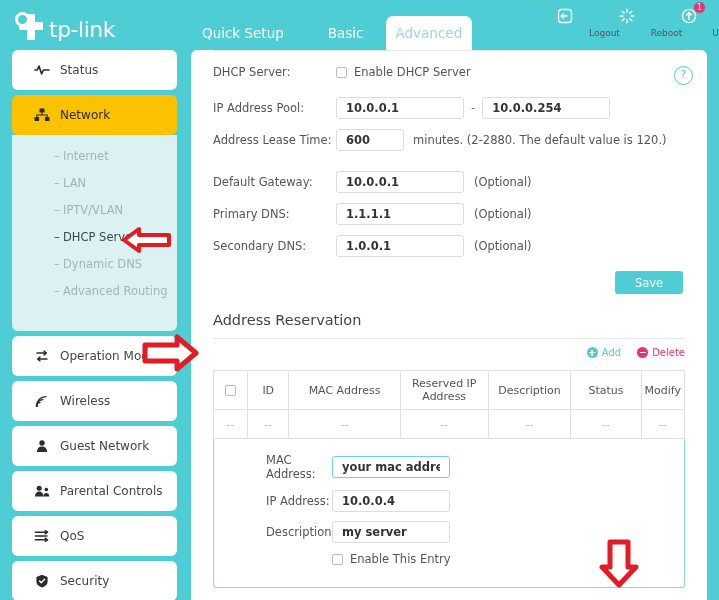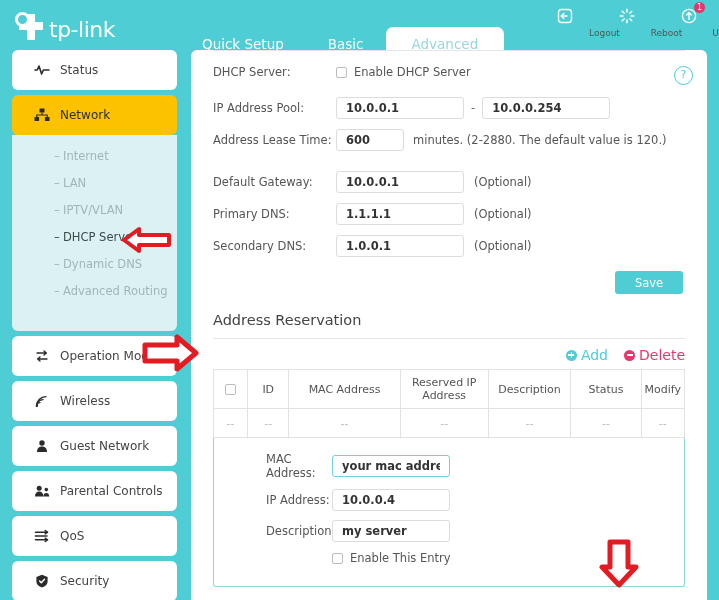--- a/index.html
+++ b/index.html
@@ -14,28 +14,28 @@
 
   
   .header{position:absolute;left:0;top:0;width:719px;height:50px;background:#4ECDD4;}
   .logo{position:absolute;left:16px;top:8px;display:flex;align-items:flex-end;height:34px;}
   .logo-mark{position:relative;width:30px;height:30px;}
   .logo-mark .vbar{position:absolute;left:11px;top:2px;width:8px;height:26px;background:#fff;border-radius:1px;}
   .logo-mark .hbar{position:absolute;left:3px;top:10px;width:24px;height:8px;background:#fff;border-radius:1px;}
   .logo-mark .dot{position:absolute;left:-1px;top:0px;width:15px;height:15px;border:3px solid #fff;border-radius:50%;background:#4ECDD4;box-sizing:border-box;}
   .logo-text{color:#fff;font-size:22px;letter-spacing:-0.5px;margin-left:3px;font-weight:400;}
 
-  .tabs{position:absolute;left:180px;top:11px;height:50px;display:flex;align-items:flex-start;}
+  .tabs{position:absolute;left:180px;top:0;height:50px;display:flex;align-items:flex-start;}
   .tab{
     height:34px;line-height:34px;padding:0 22px;margin-top:16px;
     color:#ffffff;font-size:13.5px;cursor:pointer;position:relative;
   }
   .tab.active{
     background:#ffffff;color:#9ad6dc;border-radius:7px 7px 0 0;height:34px;margin-top:16px;
-    padding:0 26px;
+    padding:0 10px;
   }
 
   .head-icons{position:absolute;right:8px;top:4px;display:flex;gap:18px;}
   .hicon{width:44px;text-align:center;color:#fff;cursor:pointer;position:relative;}
   .hicon .gl{display:block;height:22px;line-height:22px;}
   .hicon .lbl{display:block;font-size:9px;line-height:11px;margin-top:2px;}
   .badge{
     position:absolute;right:6px;top:-2px;background:#E8356D;color:#fff;
     border-radius:50%;width:11px;height:11px;line-height:11px;font-size:8px;text-align:center;
   }
@@ -84,21 +84,21 @@
   }
   .cb-lbl{margin-left:7px;font-size:11.5px;color:#555;vertical-align:middle;}
 
   .btn{
     background:#4ECDD4;color:#fff;border:none;border-radius:3px;height:23px;
     min-width:68px;font-size:11.5px;cursor:pointer;font-family:inherit;
   }
   .btn-row{display:flex;justify-content:flex-end;margin-top:14px;padding-right:2px;}
 
   
-  .ar-actions{display:flex;justify-content:flex-end;gap:16px;font-size:14px;margin-bottom:6px;}
+  .ar-actions{display:flex;justify-content:flex-end;gap:16px;font-size:10px;margin-bottom:12px;}
   .act{display:flex;align-items:center;cursor:pointer;}
   .act .c{width:11px;height:11px;border-radius:50%;margin-right:4px;position:relative;}
   .act .c::before,.act .c::after{content:"";position:absolute;background:#fff;}
   .act.add .c{background:#4ECDD4;}
   .act.add .c::before{left:2.5px;top:4.7px;width:6px;height:1.6px;}
   .act.add .c::after{left:4.7px;top:2.5px;width:1.6px;height:6px;}
   .act.del .c{background:#E8356D;}
   .act.del .c::before{left:2.5px;top:4.7px;width:6px;height:1.6px;}
   .act.add span{color:#4ECDD4;}
   .act.del span{color:#E8356D;}

